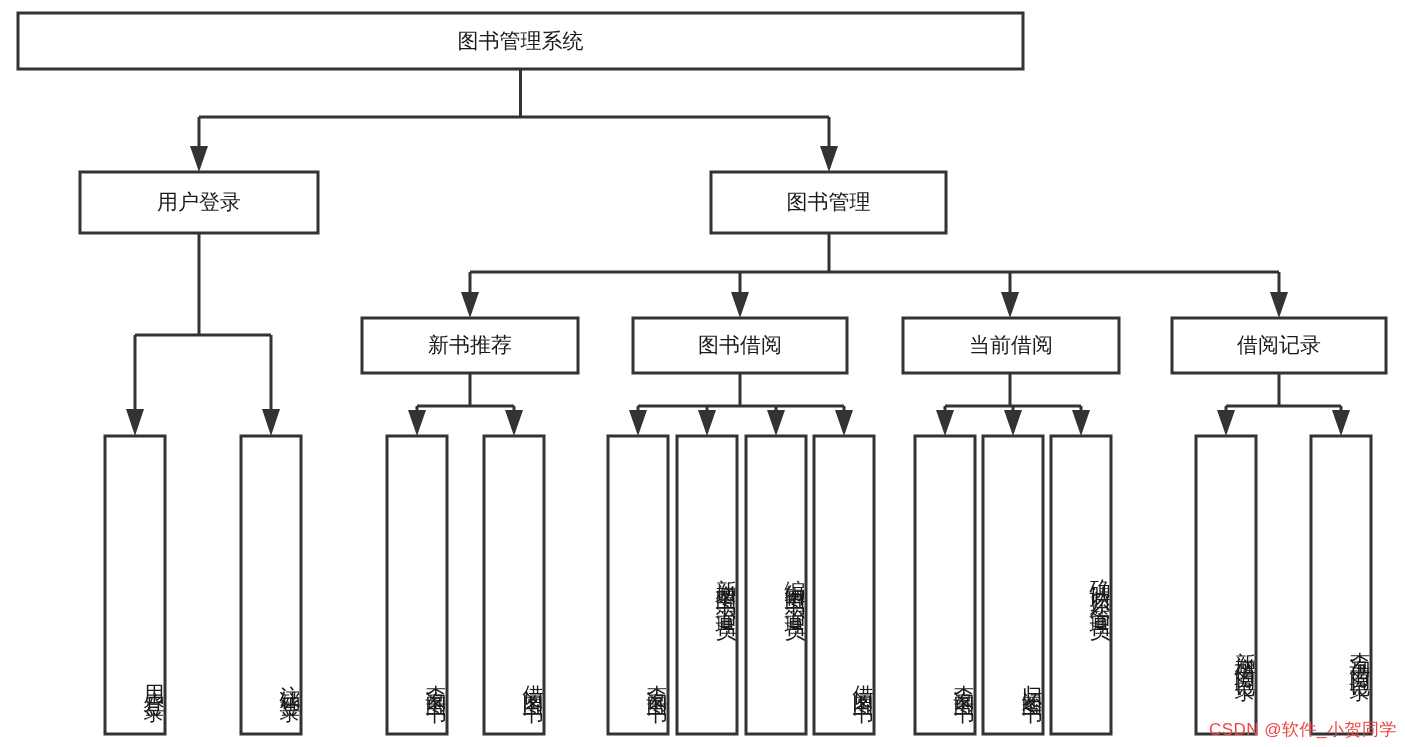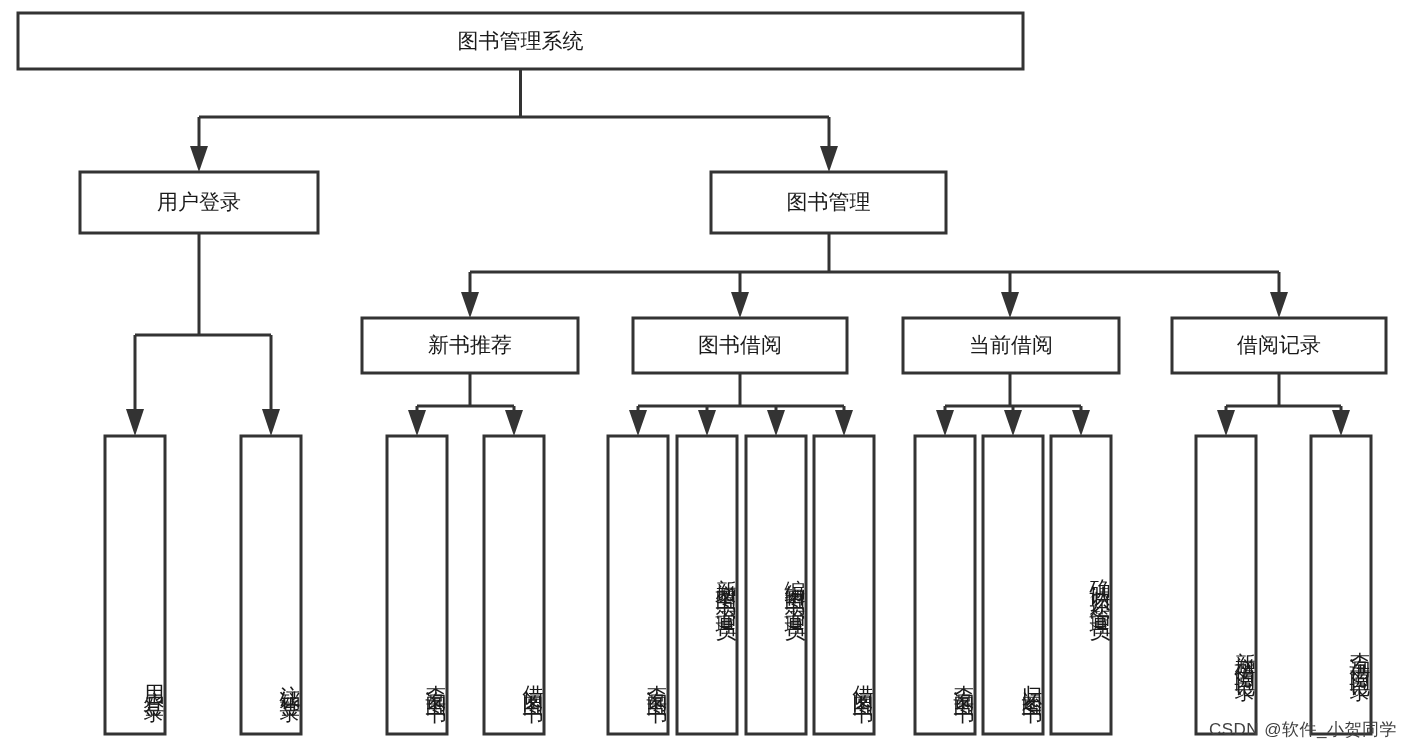--- a/index.html
+++ b/index.html
@@ -54,21 +54,21 @@
     white-space: nowrap;
     pointer-events: none;
     text-align: center;
   }
   .watermark {
     position: absolute;
     right: 8px;
     bottom: 6px;
     font-family: "Liberation Sans", "DejaVu Sans", sans-serif;
     font-size: 17px;
-    color: #404040;
+    color: #ef4444;
     letter-spacing: 0.5px;
     white-space: nowrap;
   }
 </style>
 </head>
 <body>
 
 <svg id="diagram" viewBox="0 0 1405 747" xmlns="http://www.w3.org/2000/svg">
 
   <g>

